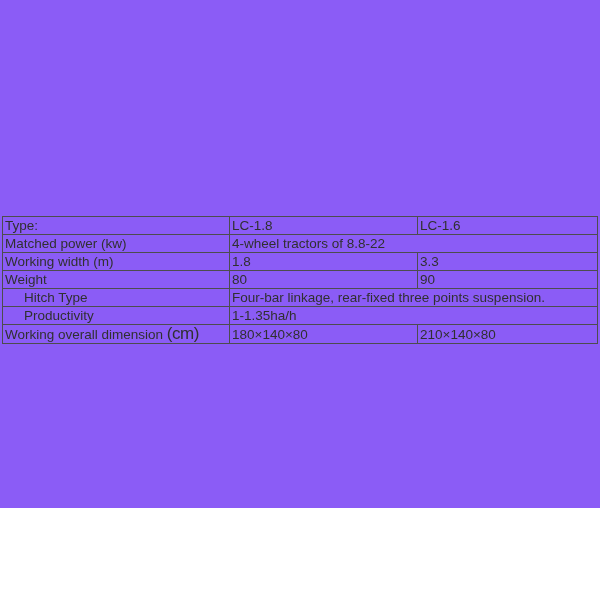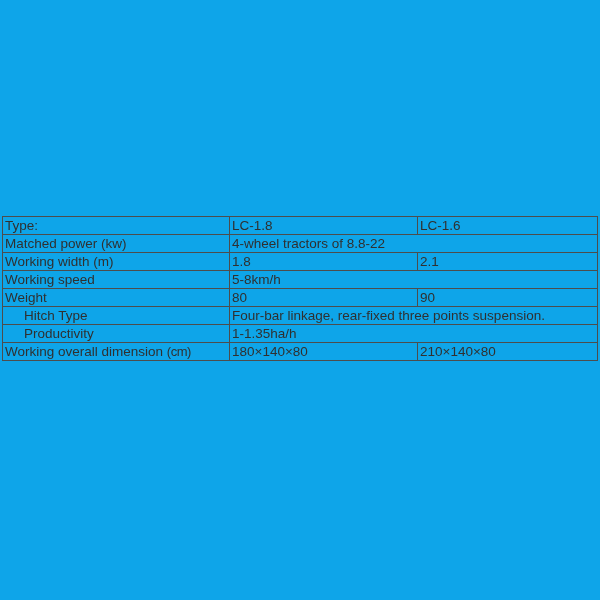--- a/index.html
+++ b/index.html
@@ -3,22 +3,22 @@
 <meta charset="utf-8">
 <style>
   html, body {
     margin: 0;
     padding: 0;
     background: #ffffff;
   }
   .canvas {
     position: relative;
     width: 600px;
-    height: 600px;
-    background: #0ea5e9;
+    height: 508px;
+    background: #8b5cf6;
     overflow: hidden;
     font-family: "Liberation Sans", sans-serif;
   }
   table.spec-table {
     position: absolute;
     left: 2px;
     top: 216px;
     width: 595px;
     border-collapse: collapse;
     table-layout: fixed;
@@ -37,21 +37,21 @@
     text-align: left;
     padding-left: 6px;
   }
   td.label-cell.indented {
     padding-left: 21px;
   }
   td.value-cell {
     text-align: left;
   }
   .unit-small {
-    font-size: 13px;
+    font-size: 17px;
     letter-spacing: -0.5px;
   }
 </style>
 </head>
 <body>
 
 <div class="canvas">
   <table class="spec-table">
     <colgroup>
       <col style="width:227px">
@@ -64,25 +64,21 @@
           <td class="value-cell">LC-1.8</td>
           <td class="value-cell">LC-1.6</td>
         </tr>
         <tr>
           <td class="label-cell"><span>Matched power (kw)</span></td>
           <td class="value-cell" colspan="2">4-wheel tractors of 8.8-22</td>
         </tr>
         <tr>
           <td class="label-cell"><span>Working width (m)</span></td>
           <td class="value-cell">1.8</td>
-          <td class="value-cell">2.1</td>
-        </tr>
-        <tr>
-          <td class="label-cell"><span>Working speed</span></td>
-          <td class="value-cell" colspan="2">5-8km/h</td>
+          <td class="value-cell">3.3</td>
         </tr>
         <tr>
           <td class="label-cell"><span>Weight</span></td>
           <td class="value-cell">80</td>
           <td class="value-cell">90</td>
         </tr>
         <tr>
           <td class="label-cell indented"><span>Hitch Type</span></td>
           <td class="value-cell" colspan="2">Four-bar linkage, rear-fixed three points suspension.</td>
         </tr>

